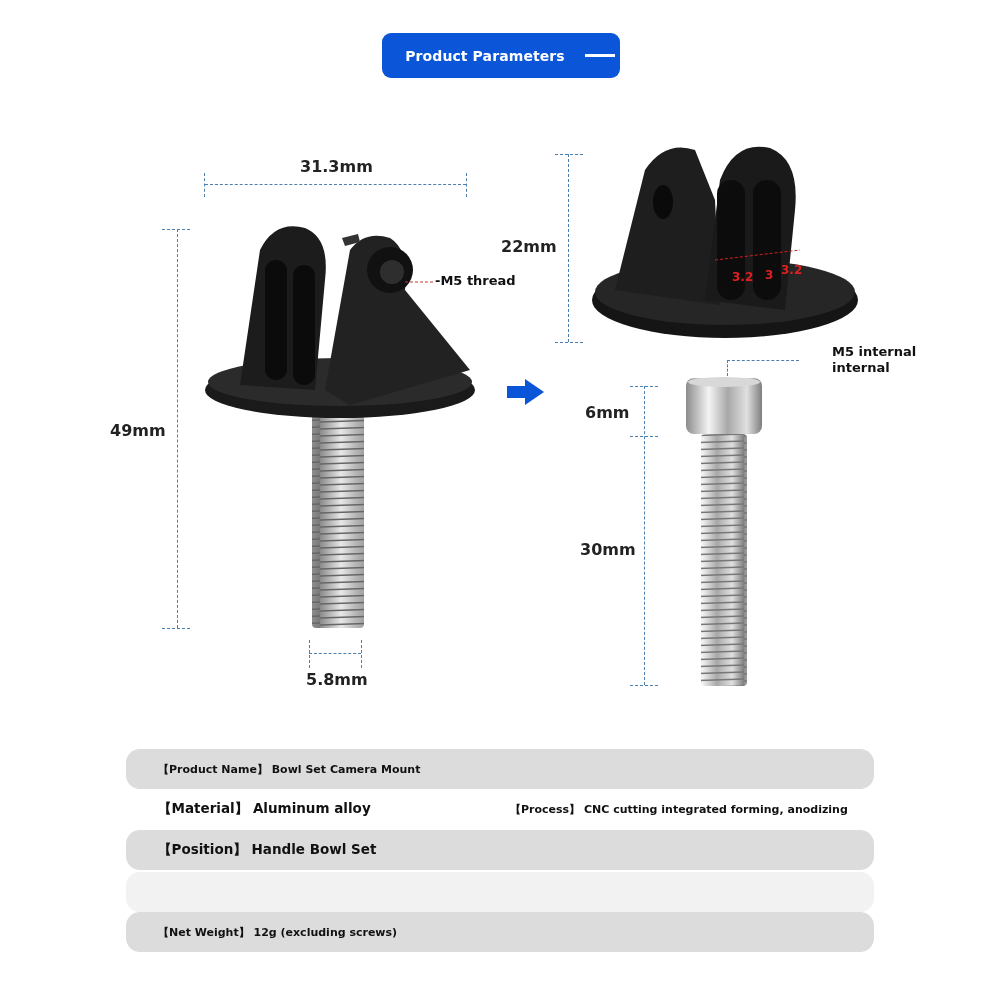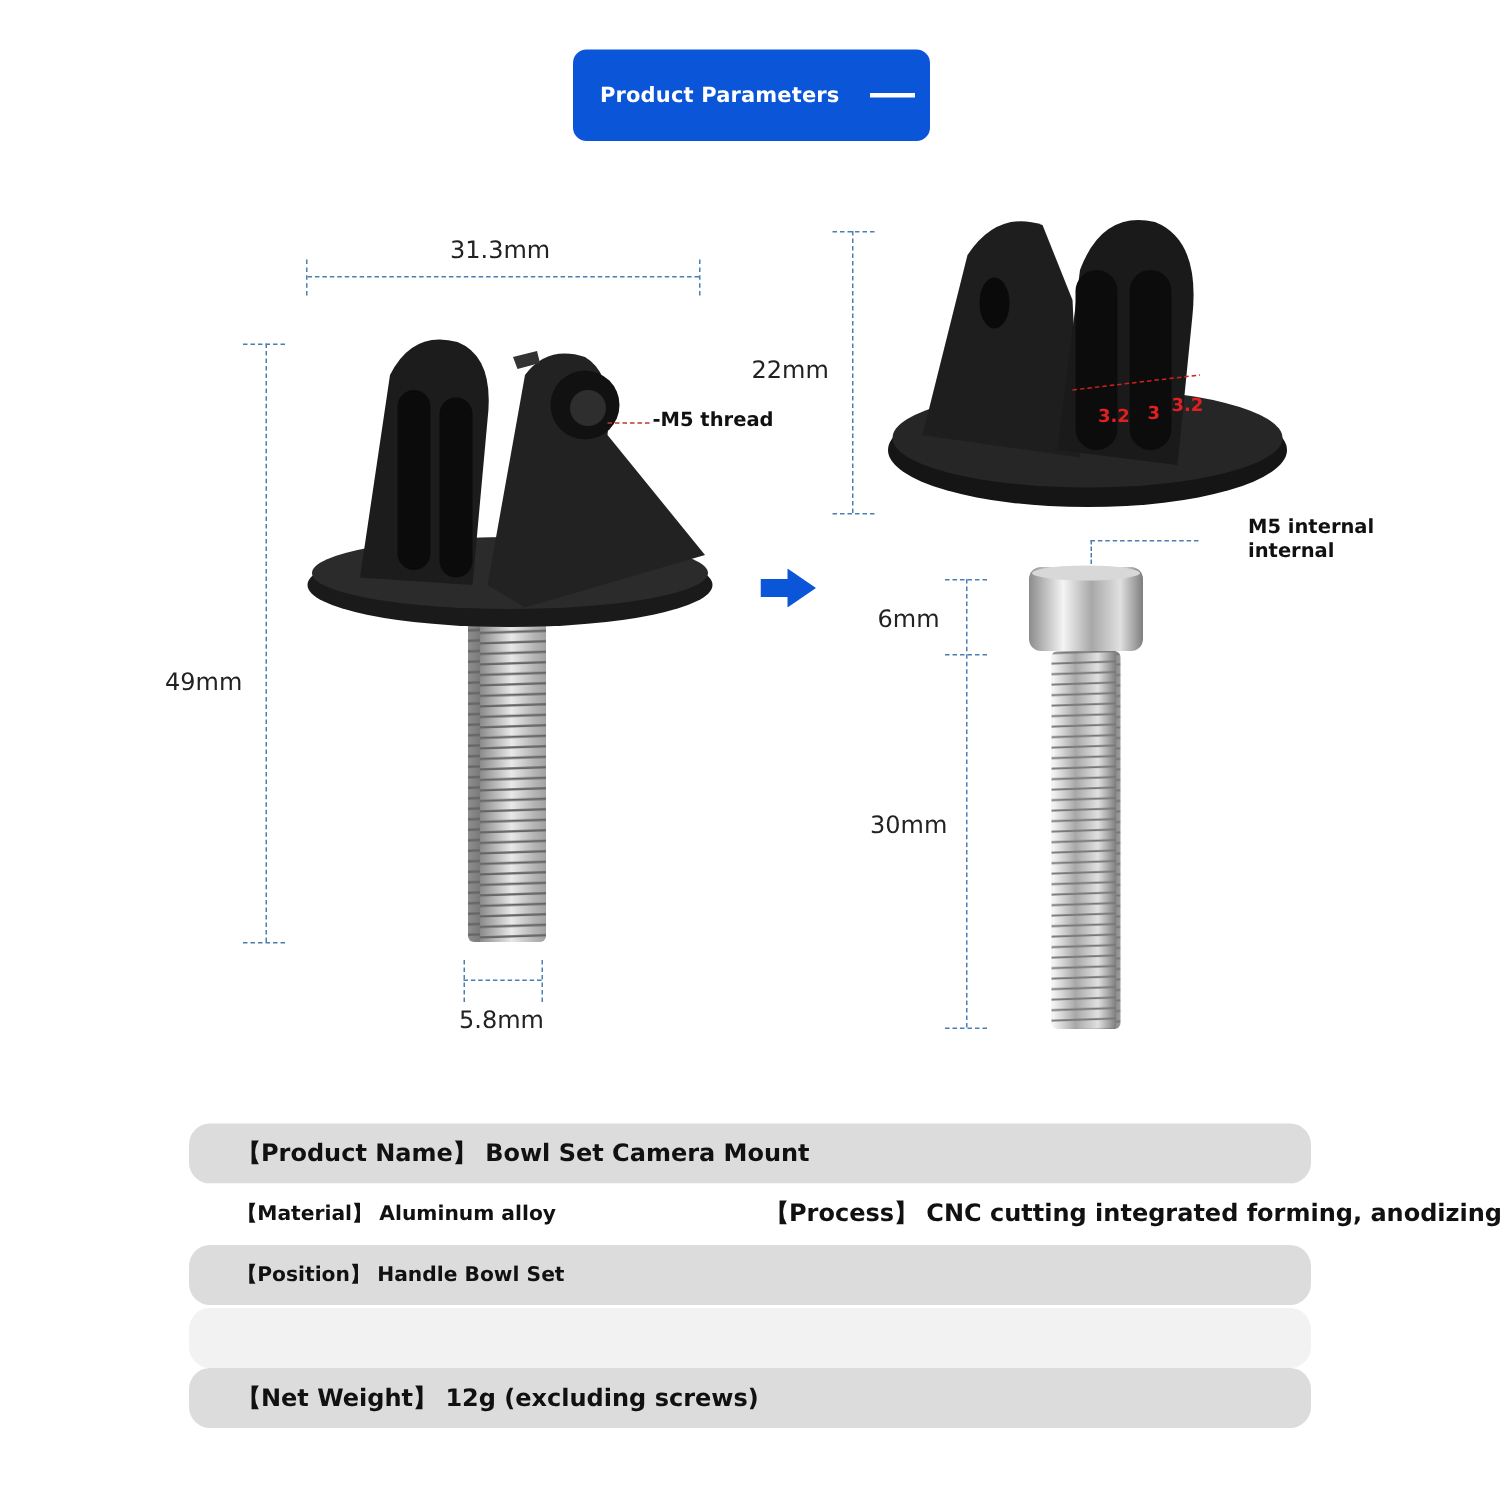--- a/index.html
+++ b/index.html
@@ -1,56 +1,56 @@
 <!DOCTYPE html>
 <html><head>
 <meta charset="utf-8">
 <style>
   html,body{margin:0;padding:0;background:#fff;}
   body{width:1001px;height:1001px;position:relative;overflow:hidden;font-family:"DejaVu Sans","Liberation Sans",sans-serif;color:#111;}
   .abs{position:absolute;}
-  .header-btn{left:382px;top:33px;width:238px;height:61px;background:#0a55d8;border-radius:9px;display:flex;align-items:center;}
+  .header-btn{left:382px;top:33px;width:238px;height:45px;background:#0a55d8;border-radius:9px;display:flex;align-items:center;justify-content:center;}
   .header-btn .label{color:#fff;font-weight:bold;font-size:14px;margin-left:18px;letter-spacing:0.1px;}
   .header-btn .dash{width:30px;height:3px;background:#fff;margin-left:20px;}
-  .dim{font-size:16px;color:#222;}
+  .dim{font-size:16px;color:#222;font-weight:bold;}
   .dimline-h{border-top:1px dashed #4a7fb0;height:0;}
   .dimline-v{border-left:1px dashed #4a7fb0;width:0;}
   .tick-v{border-left:1px dashed #4a7fb0;width:0;}
   .tick-h{border-top:1px dashed #4a7fb0;height:0;}
   .callout{font-size:13px;font-weight:bold;color:#111;line-height:16px;}
   .redtxt{color:#e02020;font-size:12px;font-weight:bold;}
   .row{left:126px;width:748px;height:40px;border-radius:14px;display:flex;align-items:center;}
   .row.dark{background:#dcdcdc;}
   .row.light{background:#f2f2f2;}
   .row.white{background:#ffffff;}
   .cell{position:absolute;top:0;height:40px;display:flex;align-items:center;white-space:nowrap;font-weight:bold;}
   .cell.l{left:32px;}
   .cell.r{left:384px;}
-  .fs-s{font-size:16px;}
+  .fs-s{font-size:11px;}
   .fs-m{font-size:13.5px;}
 </style>
 </head>
 <body>
 
 <div class="abs header-btn">
   <span class="label">Product Parameters</span>
   <span class="dash"></span>
 </div>
 
 <div>
 
   <div class="abs dim" style="left:300px;top:157px;">31.3mm</div>
   <div class="abs dimline-h" style="left:205px;top:184px;width:261px;"></div>
   <div class="abs tick-v" style="left:204px;top:173px;height:24px;"></div>
   <div class="abs tick-v" style="left:466px;top:173px;height:24px;"></div>
 
   <div class="abs tick-h" style="left:162px;top:229px;width:28px;"></div>
   <div class="abs dimline-v" style="left:177px;top:229px;height:399px;"></div>
   <div class="abs tick-h" style="left:162px;top:628px;width:28px;"></div>
-  <div class="abs dim" style="left:110px;top:421px;margin-top:24px;">49mm</div>
+  <div class="abs dim" style="left:110px;top:421px;">49mm</div>
 
   <svg class="abs" style="left:200px;top:220px;" width="300" height="420">
     <defs>
       <linearGradient id="steel" x1="0" x2="1">
         <stop offset="0" stop-color="#8a8a8a"></stop>
           <stop offset="0.35" stop-color="#e8e8e8"></stop>
           <stop offset="0.6" stop-color="#b5b5b5"></stop>
           <stop offset="1" stop-color="#7a7a7a"></stop>
       </linearGradient>
       <pattern id="thread" width="60" height="7" patternUnits="userSpaceOnUse">

